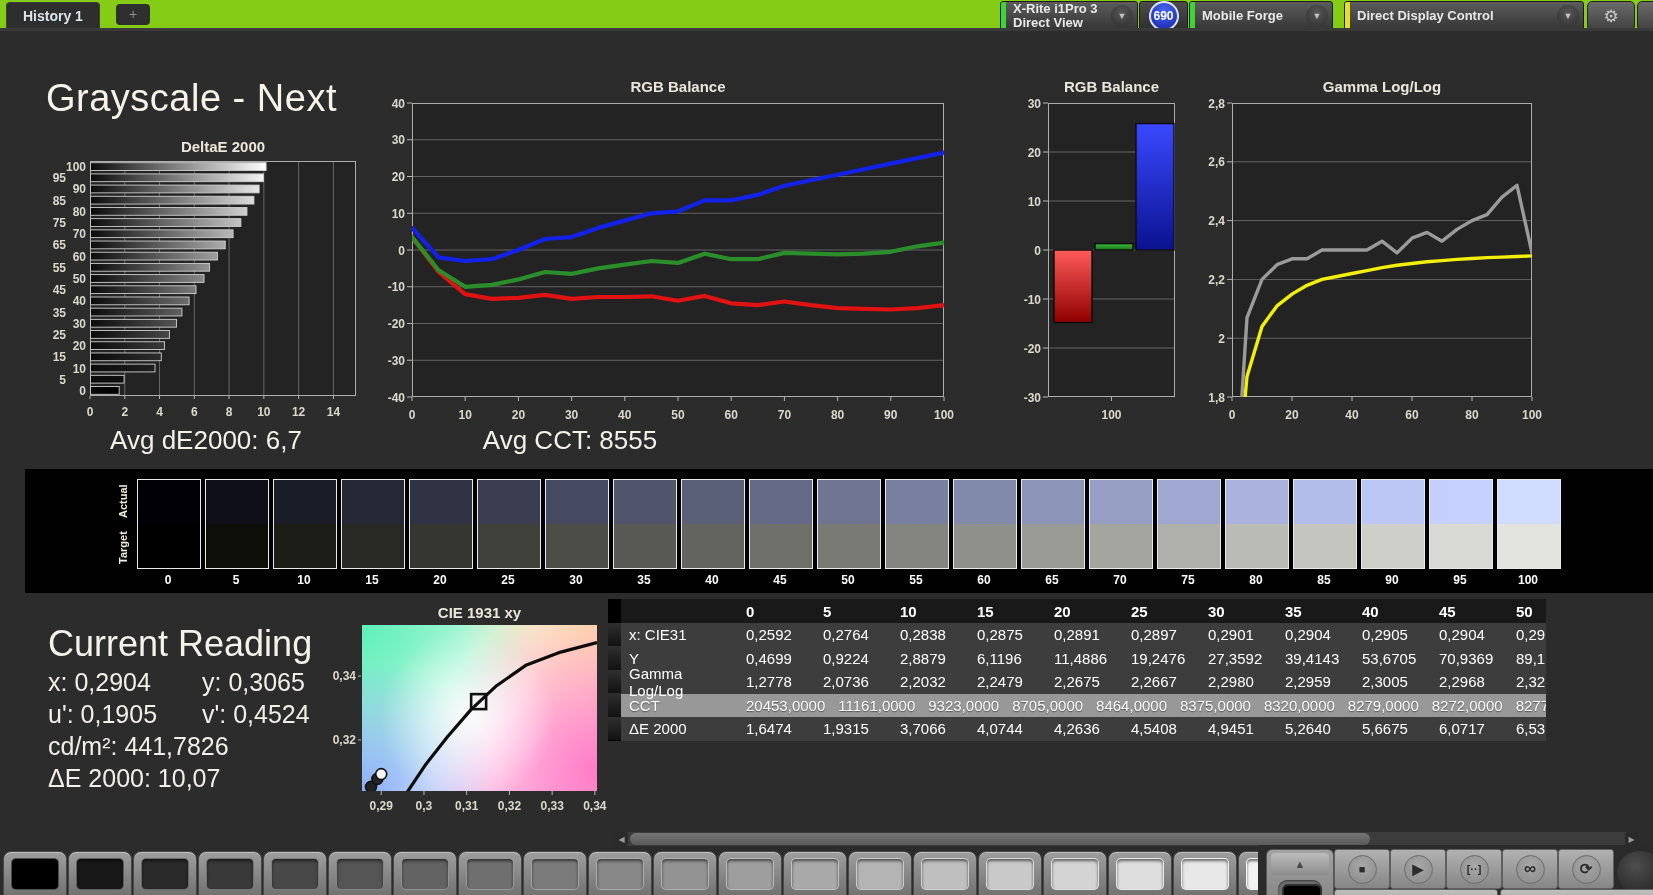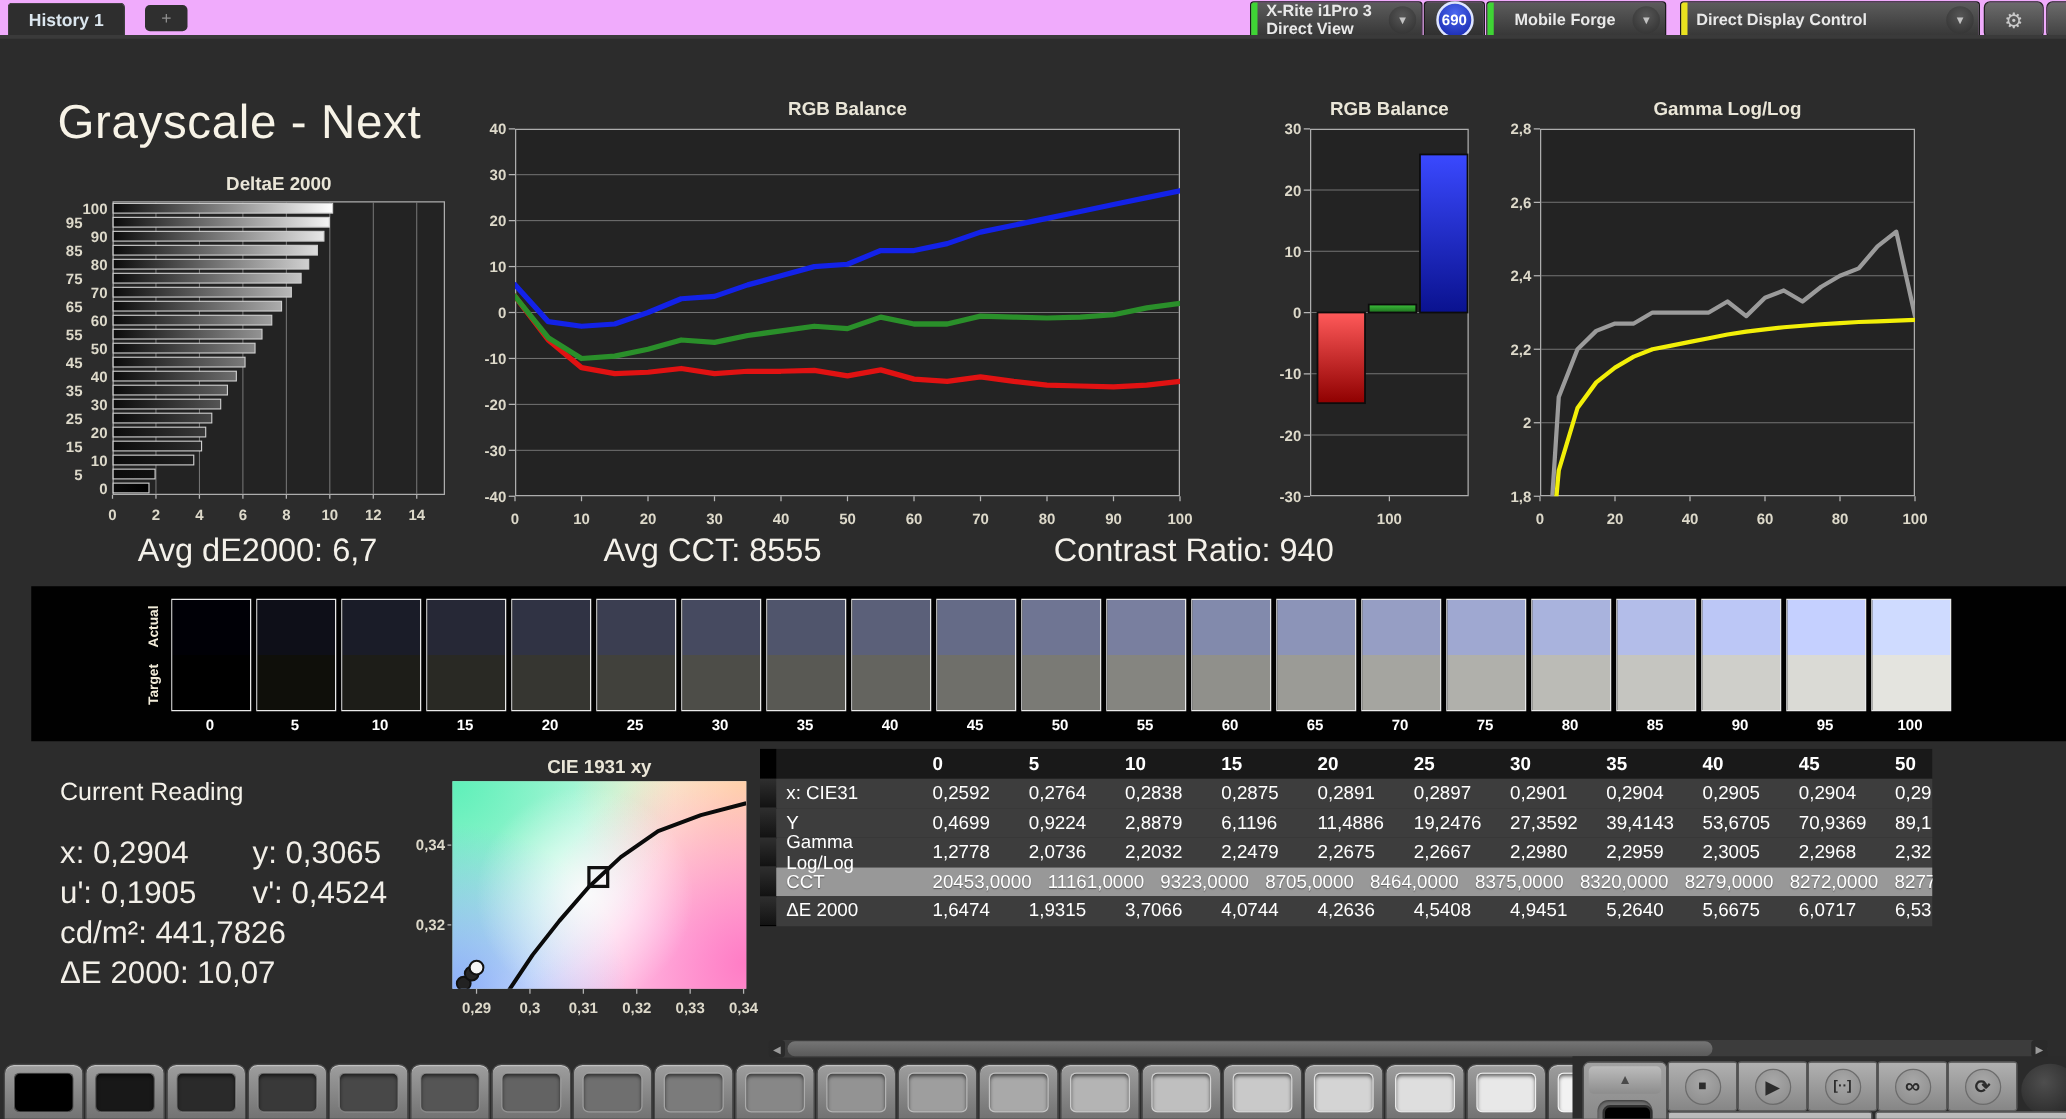--- a/index.html
+++ b/index.html
@@ -1,19 +1,19 @@
 <!DOCTYPE html>
 <html><head>
 <meta charset="utf-8">
 <style>
   html,body{margin:0;padding:0;width:1653px;height:895px;overflow:hidden;background:#2c2c2c;
     font-family:"Liberation Sans",sans-serif;-webkit-font-smoothing:antialiased;}
   .app{position:absolute;inset:0;width:1653px;height:895px;overflow:hidden;background:#2c2c2c;}
   
-  .tabbar{position:absolute;left:0;top:0;width:100%;height:28px;background:#f0abfc;}
+  .tabbar{position:absolute;left:0;top:0;width:100%;height:28px;background:#84cc16;}
   .tab{position:absolute;left:6px;top:2px;height:26px;line-height:26px;padding:0 16px;
     background:#2e2e2e;border:1px solid #3d3d3d;border-bottom:none;border-radius:4px 4px 0 0;
     color:#dbe6ee;font-size:14px;font-weight:700;}
   .addtab{position:absolute;left:116px;top:4px;width:34px;height:21px;background:#2f2f2f;border-radius:4px;
     color:#8f8f8f;text-align:center;line-height:20px;font-size:14px;}
   .dd{position:absolute;top:1px;height:28px;background:linear-gradient(#5c5c5c,#353535);
     border:1px solid #1a1a1a;border-radius:3px;display:flex;align-items:center;color:#e9e9e9;font-size:13px;}
   .dd .accent{width:5px;height:100%;border-radius:2px 0 0 2px;flex:0 0 auto;}
   .dd .ddtext{flex:1;padding-left:7px;font-weight:700;line-height:1.1;white-space:nowrap;overflow:hidden;}
   .dd .ddtext.two span{display:block;font-size:13px;}
@@ -34,21 +34,21 @@
   .tick{fill:#ddd9ca;font:700 12px "Liberation Sans",sans-serif;}
   .stat{position:absolute;top:394px;transform:translateX(-50%);font-size:26px;color:#f4f1ea;white-space:nowrap;}
   
   .strip{position:absolute;left:25px;right:0;top:438px;height:124px;background:#010101;}
   .rowlabel{position:absolute;left:92px;width:18px;color:#f2ecd9;font-size:11px;font-weight:700;
     writing-mode:vertical-rl;transform:rotate(180deg);text-align:center;}
   .sw{position:absolute;width:62px;border:1px solid #e9e9e9;}
   .sw .half{width:100%;height:44px;}
   .swlabel{position:absolute;width:62px;text-align:center;color:#fff;font-size:12px;font-weight:700;}
   
-  .cr-title{position:absolute;left:48px;top:592px;font-size:20px;color:#f5f2ea;}
+  .cr-title{position:absolute;left:48px;top:592px;font-size:36px;color:#f5f2ea;}
   .cr{position:absolute;font-size:25px;color:#f2efe8;white-space:nowrap;}
   
   .gtable{position:absolute;left:608px;top:568px;width:938px;height:190px;overflow:hidden;font-size:15px;color:#fff;}
   .trow{display:flex;height:23.5px;align-items:center;}
   .trow.thead{height:24px;font-weight:700;}
   .thandle{flex:0 0 13px;height:100%;background:linear-gradient(180deg,#2f2f2f,#121212);border-bottom:1px solid #000;}
   .tlabel{flex:0 0 112px;height:100%;display:flex;align-items:center;padding-left:8px;box-sizing:border-box;}
   .tcell{flex:0 0 77px;height:100%;display:flex;align-items:center;padding-left:13px;box-sizing:border-box;white-space:nowrap;}
   .trow.dark{background:#3d3d3d;}
   .trow.light{background:#989898;text-shadow:0 1px 1px rgba(0,0,0,.45);}
@@ -100,21 +100,21 @@
         <span>X-Rite i1Pro 3</span>
         <span>Direct View</span>
       </span>
       <span class="arrow">▼</span>
     </div>
 
     <div class="badgetile" style="left:1139px;width:47px;">
       <span class="badge">690</span>
     </div>
 
-    <div class="dd" style="left:1189px;width:142px;text-align:center;">
+    <div class="dd" style="left:1189px;width:142px;">
       <span class="accent" style="background:#3fd435;"></span>
       <span class="ddtext">Mobile Forge</span>
       <span class="arrow">▼</span>
     </div>
 
     <div class="dd" style="left:1344px;width:238px;">
       <span class="accent" style="background:#e8e11f;"></span>
       <span class="ddtext">Direct Display Control</span>
       <span class="arrow">▼</span>
     </div>
@@ -424,21 +424,20 @@
             </clipPath>
           </defs>
           <g clip-path="url(#gamma-clip)">
             <polyline points="82.0,470.9 97.0,238.6 112.0,200.4 127.0,185.7 142.0,179.8 157.0,179.8 172.0,171.0 187.0,171.0 202.0,171.0 217.0,171.0 232.0,162.2 247.0,173.9 262.0,159.2 277.0,153.4 292.0,162.2 307.0,150.4 322.0,141.6 337.0,135.7 352.0,118.1 367.0,106.3 382.0,173.9" fill="none" stroke="#9b9b9b" stroke-width="3.4" stroke-linejoin="round" stroke-linecap="round"></polyline>
             <polyline points="82.0,465.0 97.0,297.4 112.0,247.4 127.0,226.9 142.0,215.1 157.0,206.3 172.0,200.4 187.0,197.5 202.0,194.5 217.0,191.6 232.0,188.6 247.0,186.3 262.0,184.5 277.0,182.8 292.0,181.6 307.0,180.4 322.0,179.5 337.0,178.6 352.0,178.1 367.0,177.5 382.0,176.9" fill="none" stroke="#f2ef08" stroke-width="3.4" stroke-linejoin="round" stroke-linecap="round"></polyline>
           </g>
         </svg></div>
 
     <div class="stat" style="left:206px;">Avg dE2000: 6,7</div>
     <div class="stat" style="left:570px;">Avg CCT: 8555</div>
-    <div class="stat" style="left:955px;">Contrast Ratio: 940</div>
 
     <div class="strip" id="swatch-strip">
       <div class="rowlabel" style="top:10px;height:45px;">Actual</div>
       <div class="rowlabel" style="top:56px;height:45px;">Target</div>
     <div class="sw" style="left: 112px; top: 10px;">
           <div class="half" style="background: rgb(0, 0, 6);"></div>
           <div class="half" style="background: rgb(0, 0, 0);"></div>
         </div>
         <div class="swlabel" style="left: 112px; top: 104px;">0</div>
         <div class="sw" style="left: 180px; top: 10px;">

